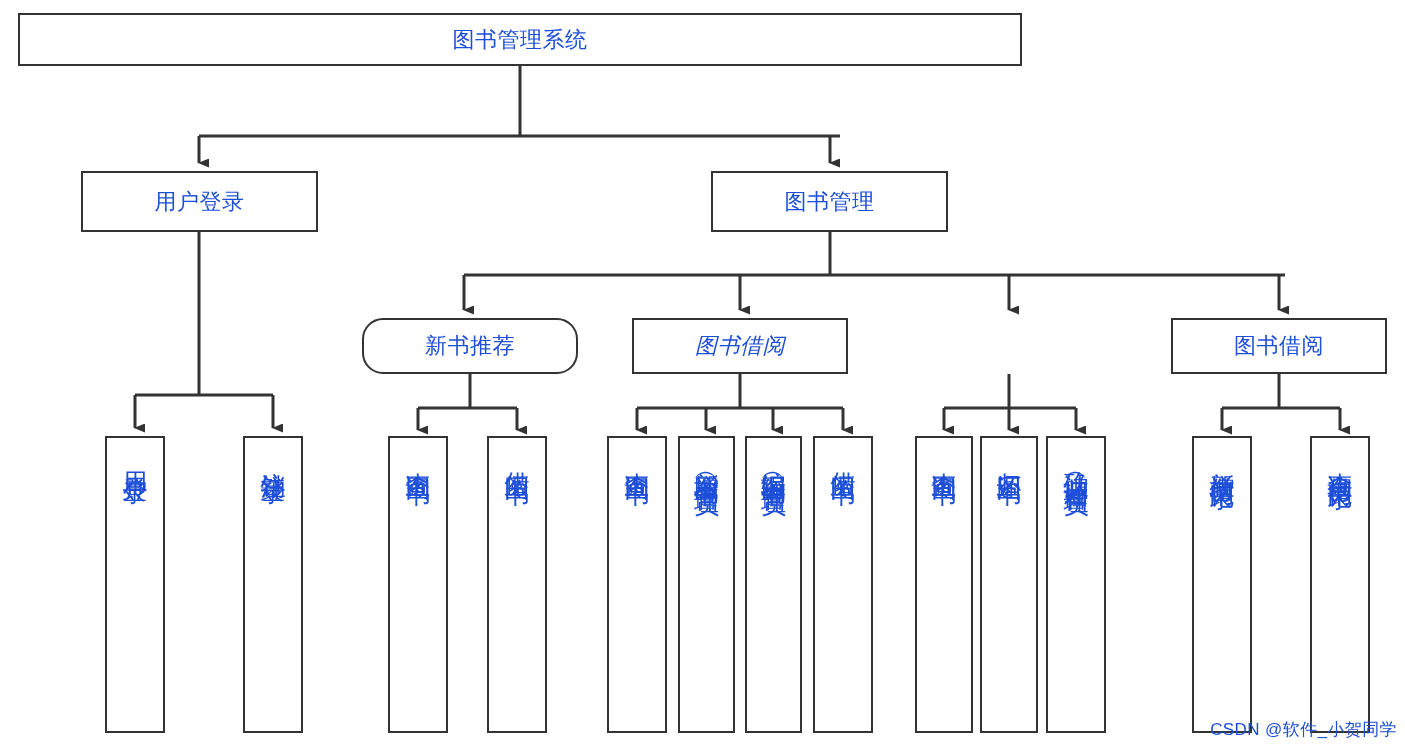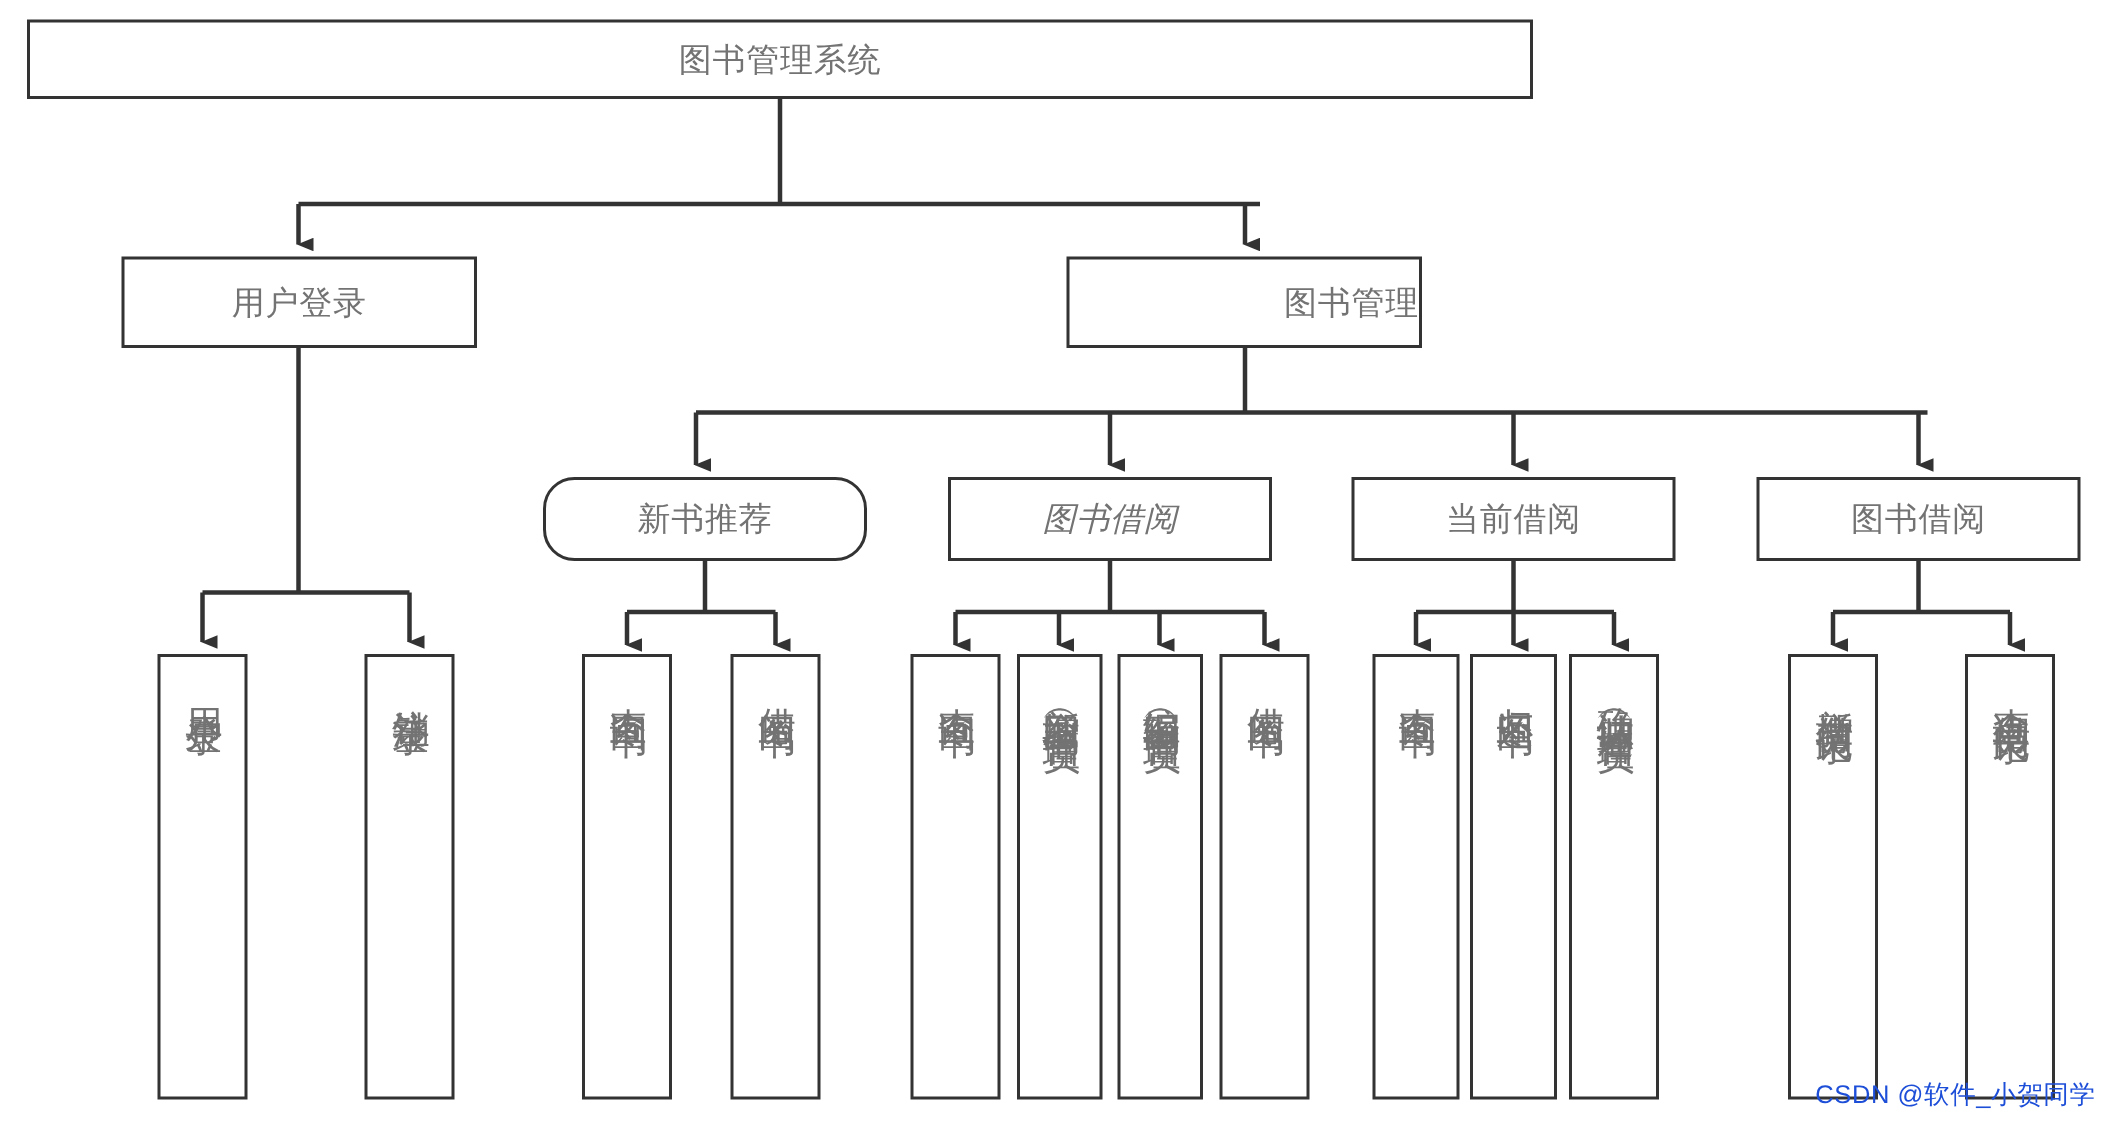--- a/index.html
+++ b/index.html
@@ -32,21 +32,21 @@
     box-sizing: border-box;
     border: 2px solid #333333;
     background: #ffffff;
     display: flex;
     align-items: center;
     justify-content: center;
     color: #222222;
     z-index: 2;
   }
   .node-label {
-    color: #737373;
+    color: #1d4ed8;
     line-height: 1.18;
     text-align: center;
     white-space: pre;
   }
   
   .node.horiz .node-label {
     font-size: 22px;
     letter-spacing: 0.5px;
   }
   
@@ -127,32 +127,29 @@
     </g>
   </svg>
 
   <div class="node horiz" style="left:18px;top:13px;width:1004px;height:53px;">
     <span class="node-label">图书管理系统</span>
   </div>
 
   <div class="node horiz" style="left:81px;top:171px;width:237px;height:61px;">
     <span class="node-label">用户登录</span>
   </div>
-  <div class="node horiz" style="left:711px;top:171px;width:237px;height:61px;justify-content:flex-end;">
+  <div class="node horiz" style="left:711px;top:171px;width:237px;height:61px;">
     <span class="node-label">图书管理</span>
   </div>
 
   <div class="node horiz" style="left:362px;top:318px;width:216px;height:56px;border-radius:21px;">
     <span class="node-label">新书推荐</span>
   </div>
   <div class="node horiz" style="left:632px;top:318px;width:216px;height:56px;font-style:italic;">
     <span class="node-label">图书借阅</span>
-  </div>
-  <div class="node horiz" style="left:901px;top:318px;width:216px;height:56px;">
-    <span class="node-label">当前借阅</span>
   </div>
   <div class="node horiz" style="left:1171px;top:318px;width:216px;height:56px;">
     <span class="node-label">图书借阅</span>
   </div>
 
   <div class="node vert" style="left:105px;top:436px;width:60px;height:297px;">
     <span class="node-label">用户登录</span>
   </div>
   <div class="node vert" style="left:243px;top:436px;width:60px;height:297px;">
     <span class="node-label">注销登录</span>

